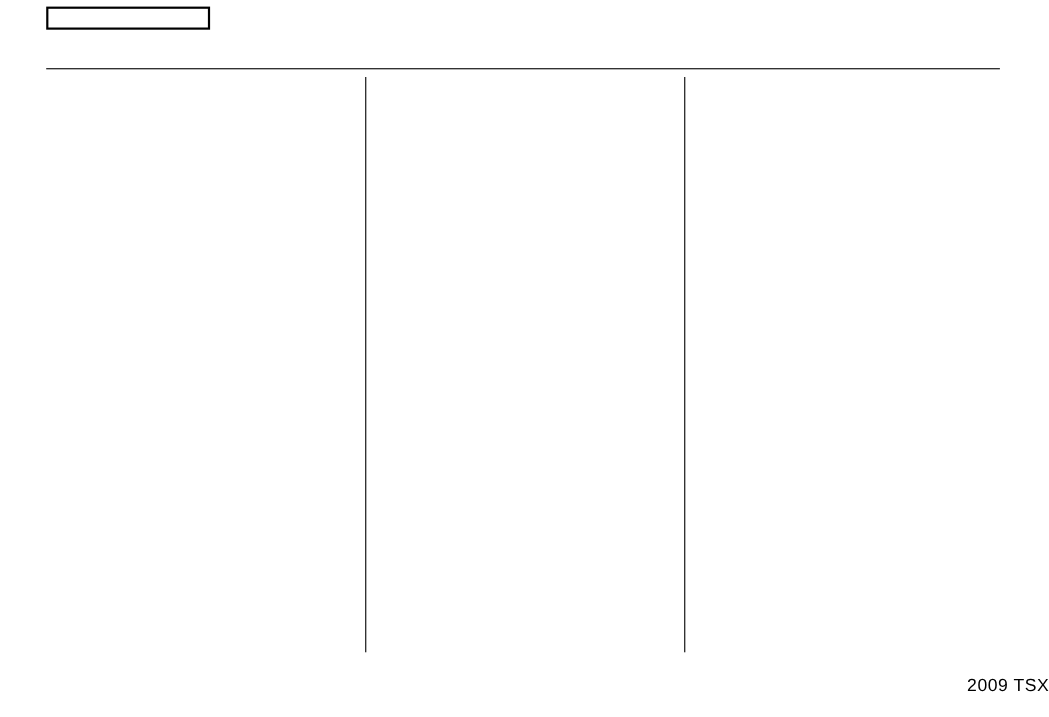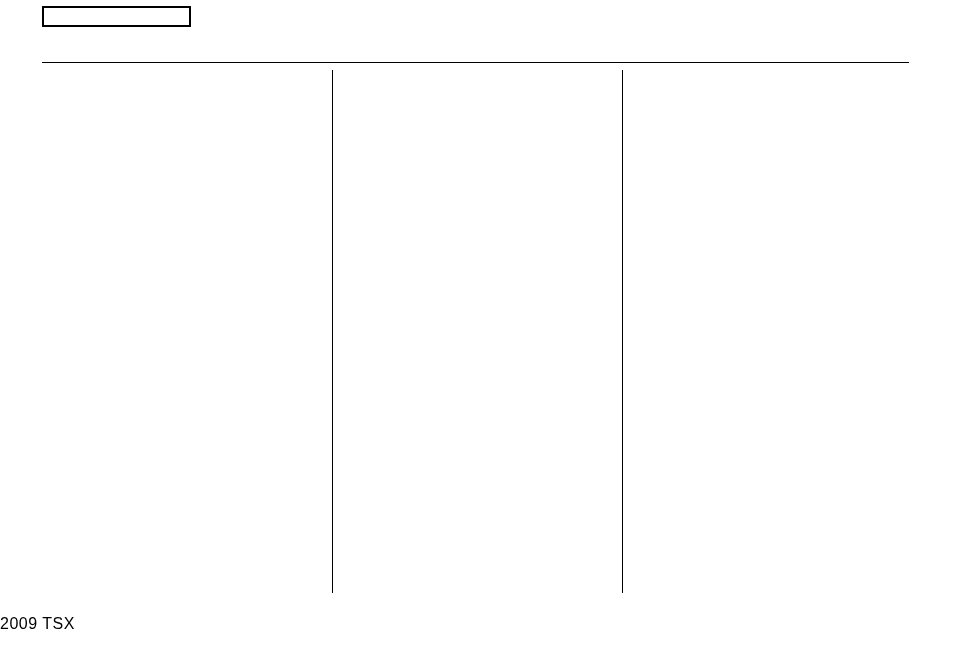--- a/index.html
+++ b/index.html
@@ -45,21 +45,21 @@
       left: 622px;
       width: 0;
       height: 523px;
       border-left: 1px solid #000000;
     }
     .footer-text {
       position: absolute;
       top: 615px;
       left: 0;
       width: 954px;
-      text-align: left;
+      text-align: right;
       font-size: 16px;
       letter-spacing: 0.5px;
       color: #000000;
     }
   </style>
 </head>
 <body>
 
 <div class="top-box"></div>
 

